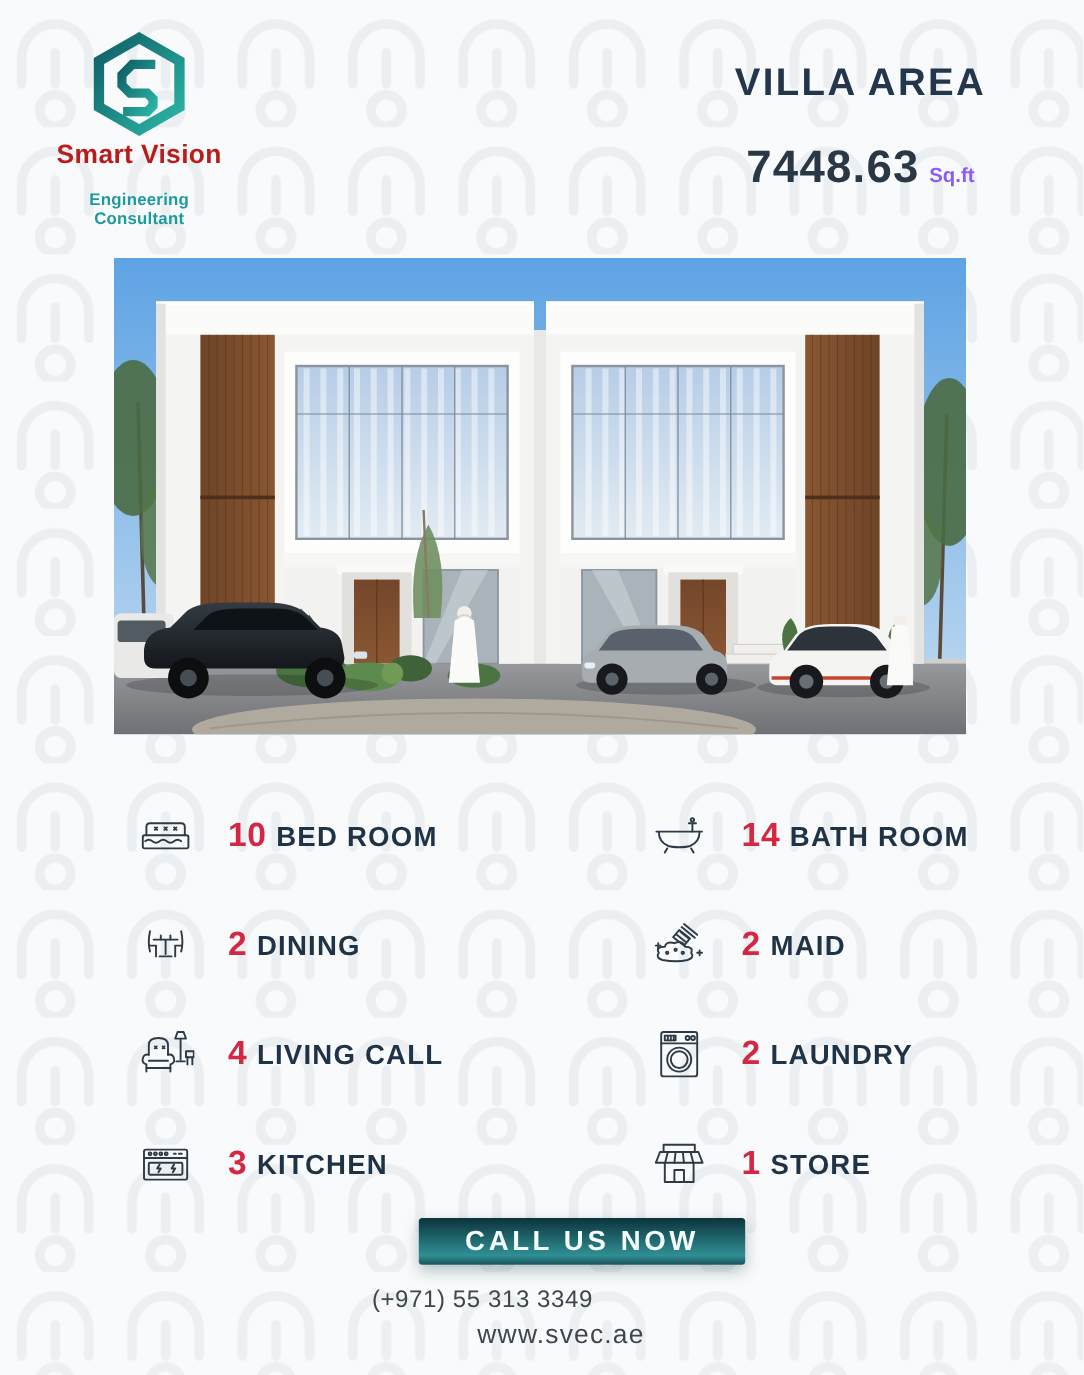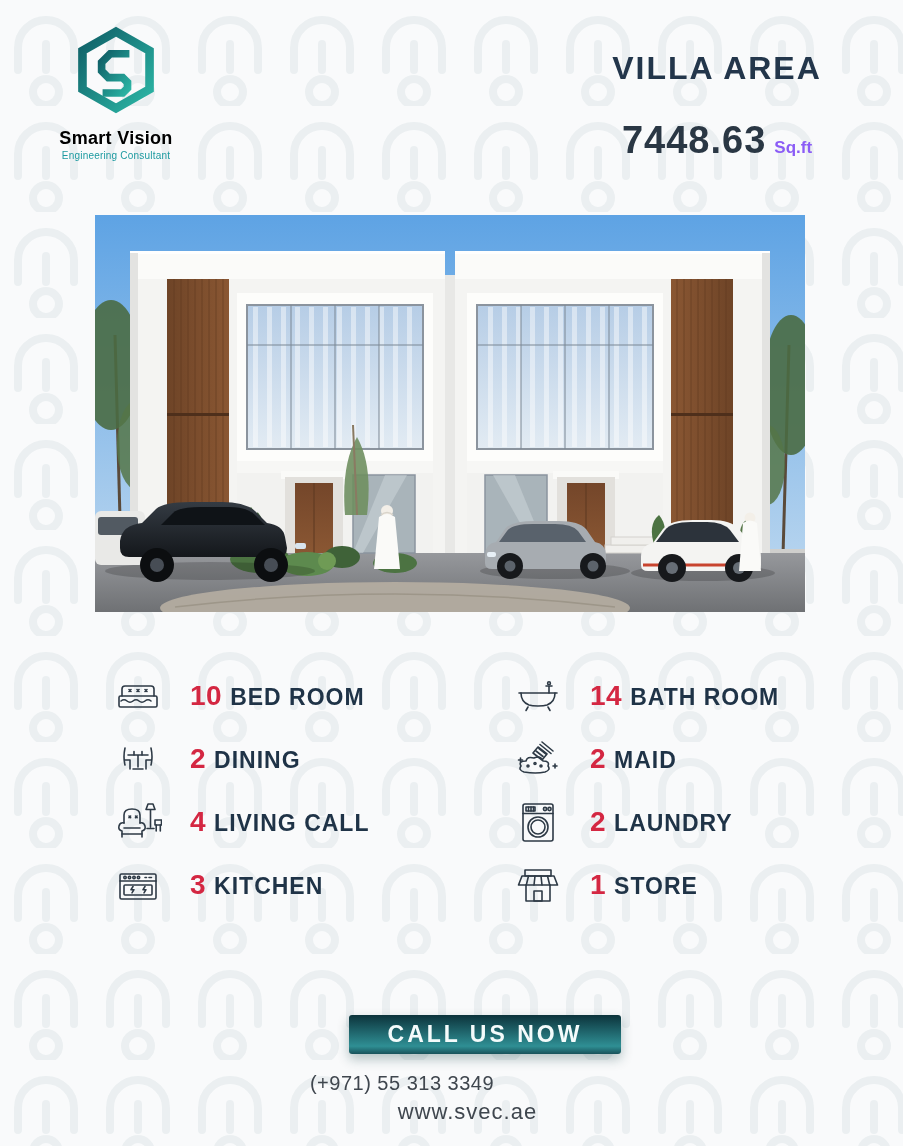--- a/index.html
+++ b/index.html
@@ -17,26 +17,26 @@
     position:absolute;left:0;top:0;width:903px;height:1146px;
     opacity:.75;
   }
   
   .brand{
     position:absolute;left:36px;top:24px;width:160px;
     text-align:center;
   }
   .brand-logo{display:block;margin:0 auto;}
   .brand-name{
-    font-size:18px;font-weight:bold;color:#000000;
-    letter-spacing:.3px;margin-top:12px;
+    font-size:22px;font-weight:bold;color:#b91c1c;
+    letter-spacing:.3px;margin-top:0;
   }
   .brand-tagline{
-    font-size:10px;font-weight:normal;color:#1d9aa0;
-    margin-top:1px;letter-spacing:.2px;
+    font-size:14px;font-weight:bold;color:#1d9aa0;
+    margin-top:16px;letter-spacing:.2px;
   }
   .area-block{
     position:absolute;right:56px;top:50px;width:260px;
     text-align:center;color:#23364b;
   }
   .area-title{
     font-size:32px;font-weight:600;letter-spacing:2px;
   }
   .area-value-row{
     display:flex;justify-content:center;align-items:baseline;
@@ -50,20 +50,21 @@
     overflow:hidden;background:#bcd7ee;
   }
   
   .features{
     position:absolute;left:112px;top:664px;width:700px;
     display:grid;
     grid-template-columns:400px 1fr;
     grid-template-rows:repeat(4,63px);
     grid-auto-flow:column;
     align-items:center;
+    gap:28px;
   }
   .feat-row{display:flex;align-items:center;}
   .feat-icon{
     width:52px;height:52px;flex:0 0 52px;
     display:flex;align-items:center;justify-content:center;
   }
   .feat-icon svg{width:48px;height:48px;}
   .feat-text{margin-left:26px;white-space:nowrap;}
   .feat-num{
     font-size:28px;font-weight:800;color:#d42742;

